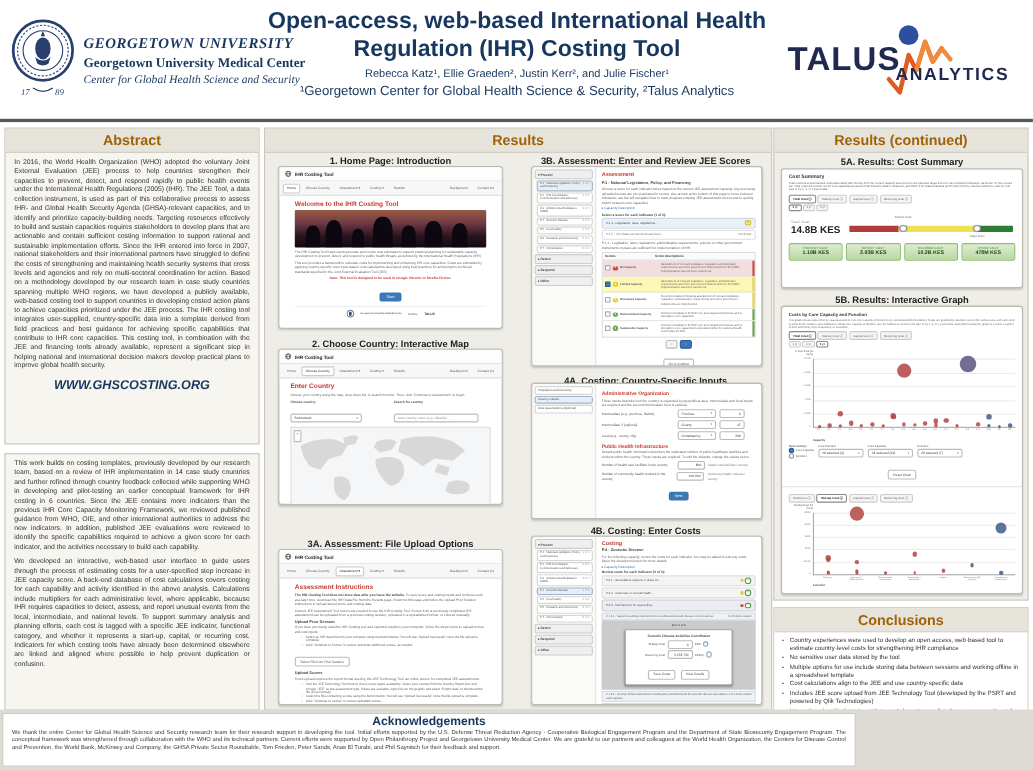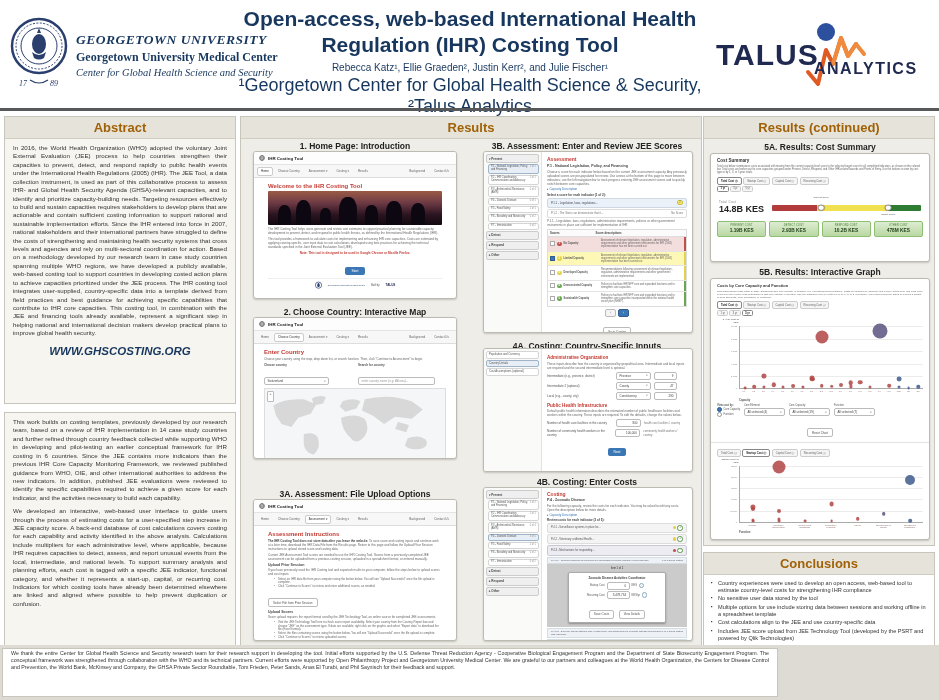--- a/index.html
+++ b/index.html
@@ -11,21 +11,21 @@
   #divider{position:absolute;left:0;top:108px;width:939px;height:3px;background:#57585a;}
   .gu-block{position:absolute;left:10px;top:12px;display:flex;gap:8px;align-items:flex-start;}
   .gu-seal{width:58px;height:84px;position:relative;}
   .gu-words{margin-top:20px;color:#17375e;}
   .gu-l1{font-family:"Liberation Serif",serif;font-style:italic;font-weight:bold;font-size:13.5px;letter-spacing:.5px;}
   .gu-l2{font-family:"Liberation Serif",serif;font-weight:bold;font-size:12px;margin-top:2px;}
   .gu-l3{font-family:"Liberation Serif",serif;font-style:italic;font-size:10.5px;margin-top:2px;}
   .title-block{position:absolute;left:230px;top:6px;width:480px;text-align:center;color:#17375e;}
   .title-l{font-size:21px;font-weight:bold;line-height:1.25;}
   .authors{font-size:10px;font-weight:normal;margin-top:3px;}
-  .affil{font-size:18px;margin-top:2px;}
+  .affil{font-size:12px;margin-top:2px;}
   .talus-block{position:absolute;right:18px;top:20px;width:205px;height:70px;}
   .talus-word1{position:absolute;left:0;top:18px;font-size:30px;font-weight:bold;color:#20294f;letter-spacing:1px;}
   .talus-word2{position:absolute;left:98px;top:40px;font-size:16px;font-weight:bold;color:#20294f;letter-spacing:1.5px;}
 
   
   .panel{position:absolute;background:#f6f5f0;border:1px solid #c8c5bb;box-sizing:border-box;}
   .band{background:#e6e3da;color:#a16207;font-weight:bold;text-align:center;font-size:13px;
         padding:3px 0;border-bottom:1px solid #cfccc2;}
   .panel-body{padding:5px 8px;}
   .pose-text{font-size:6.2px;line-height:1.36;color:#333;text-align:justify;}
@@ -899,16 +899,17 @@
         <div class="c-bullet">Cost calculations align to the JEE and use country-specific data</div>
         <div class="c-bullet">Includes JEE score upload from JEE Technology Tool (developed by the PSRT and powered by Qlik Technologies)</div>
         <div class="c-bullet">Interactive visualizations to explore costs by category, function, core capacity, and over 1, 3, and 5 years</div>
         <div class="c-bullet">Export detailed costing results to Microsoft Excel</div>
         <div class="c-bullet">Identifies the costs associated with practical steps to improve global health security</div>
       </div>
   </div>
 
   <div id="bottom-strip"></div>
   <div id="ack">
+    <div class="ack-title">Acknowledgements</div>
     <div class="ack-body">We thank the entire Center for Global Health Science and Security research team for their research support in developing the tool.  Initial efforts supported by the U.S. Defense Threat Reduction Agency - Cooperative Biological Engagement Program and the Department of State Biosecurity Engagement Program.  The conceptual framework was strengthened through collaboration with the WHO and its technical partners. Current efforts were supported by Open Philanthropy Project and Georgetown University Medical Center. We are grateful to our partners and colleagues at the World Health Organization, the Centers for Disease Control and Prevention, the World Bank, McKinsey and Company, the GHSA Private Sector Roundtable, Tom Frieden, Peter Sands, Anas El Turabi, and Phil Saynisch for their feedback and support.</div>
   </div>
 
 </div>
 
 </body></html>

